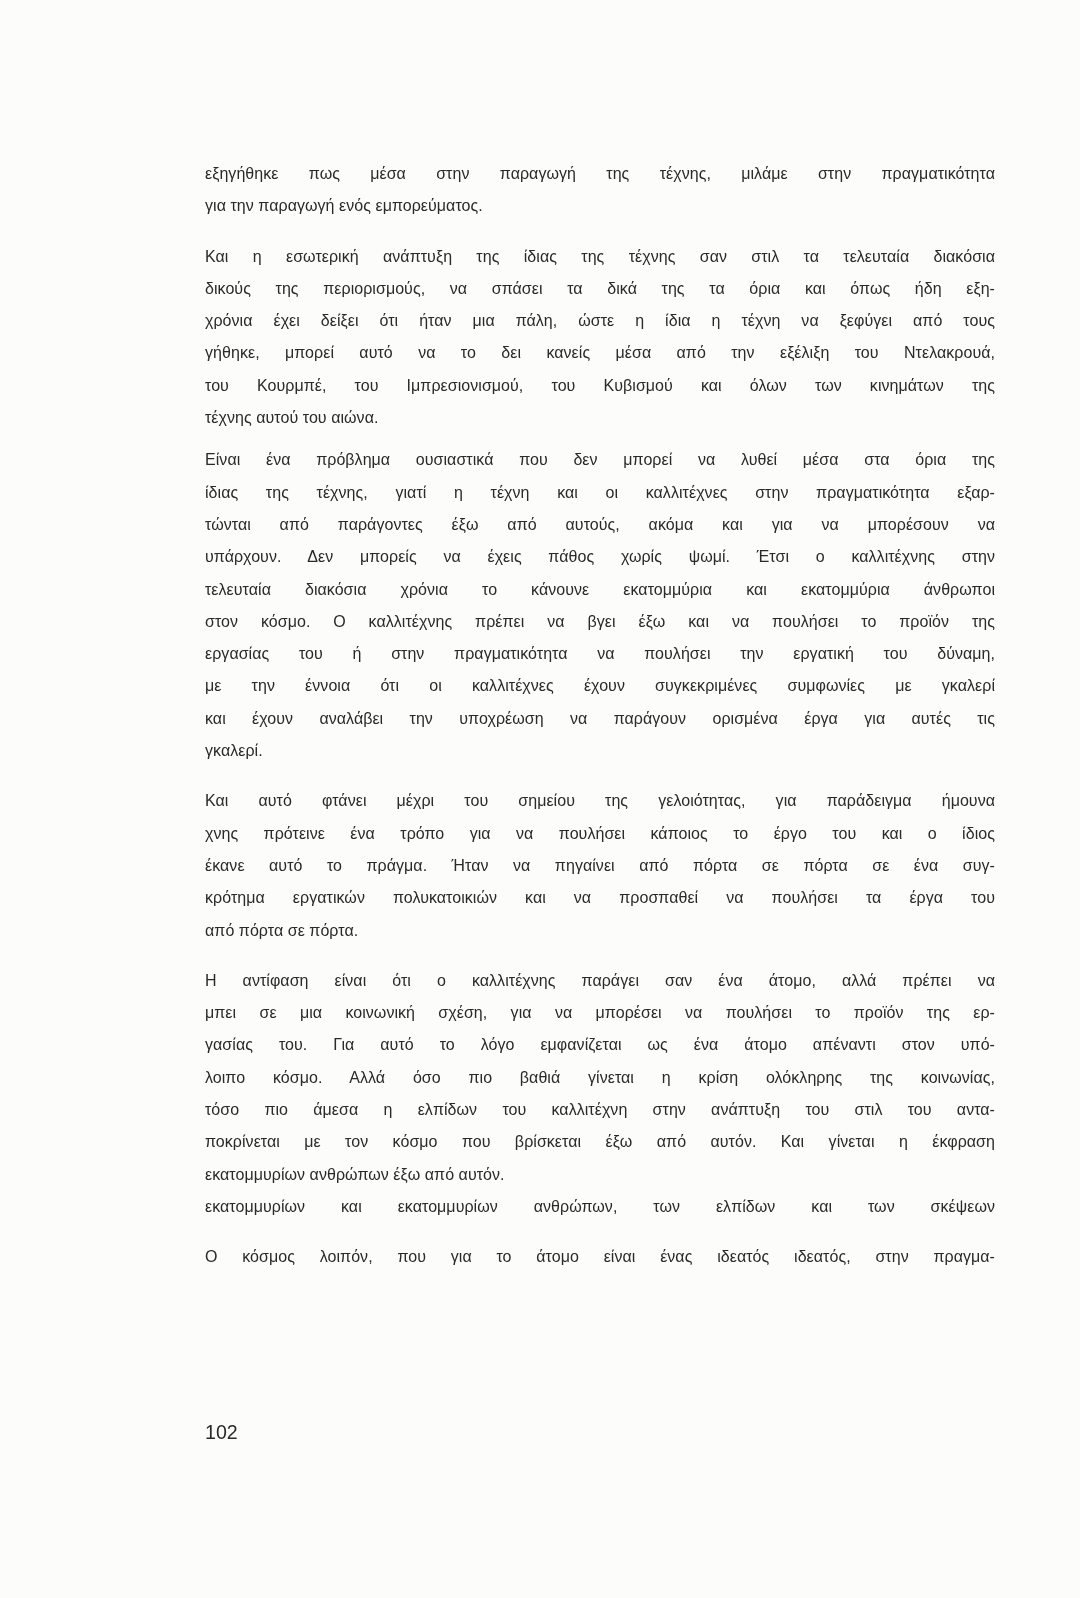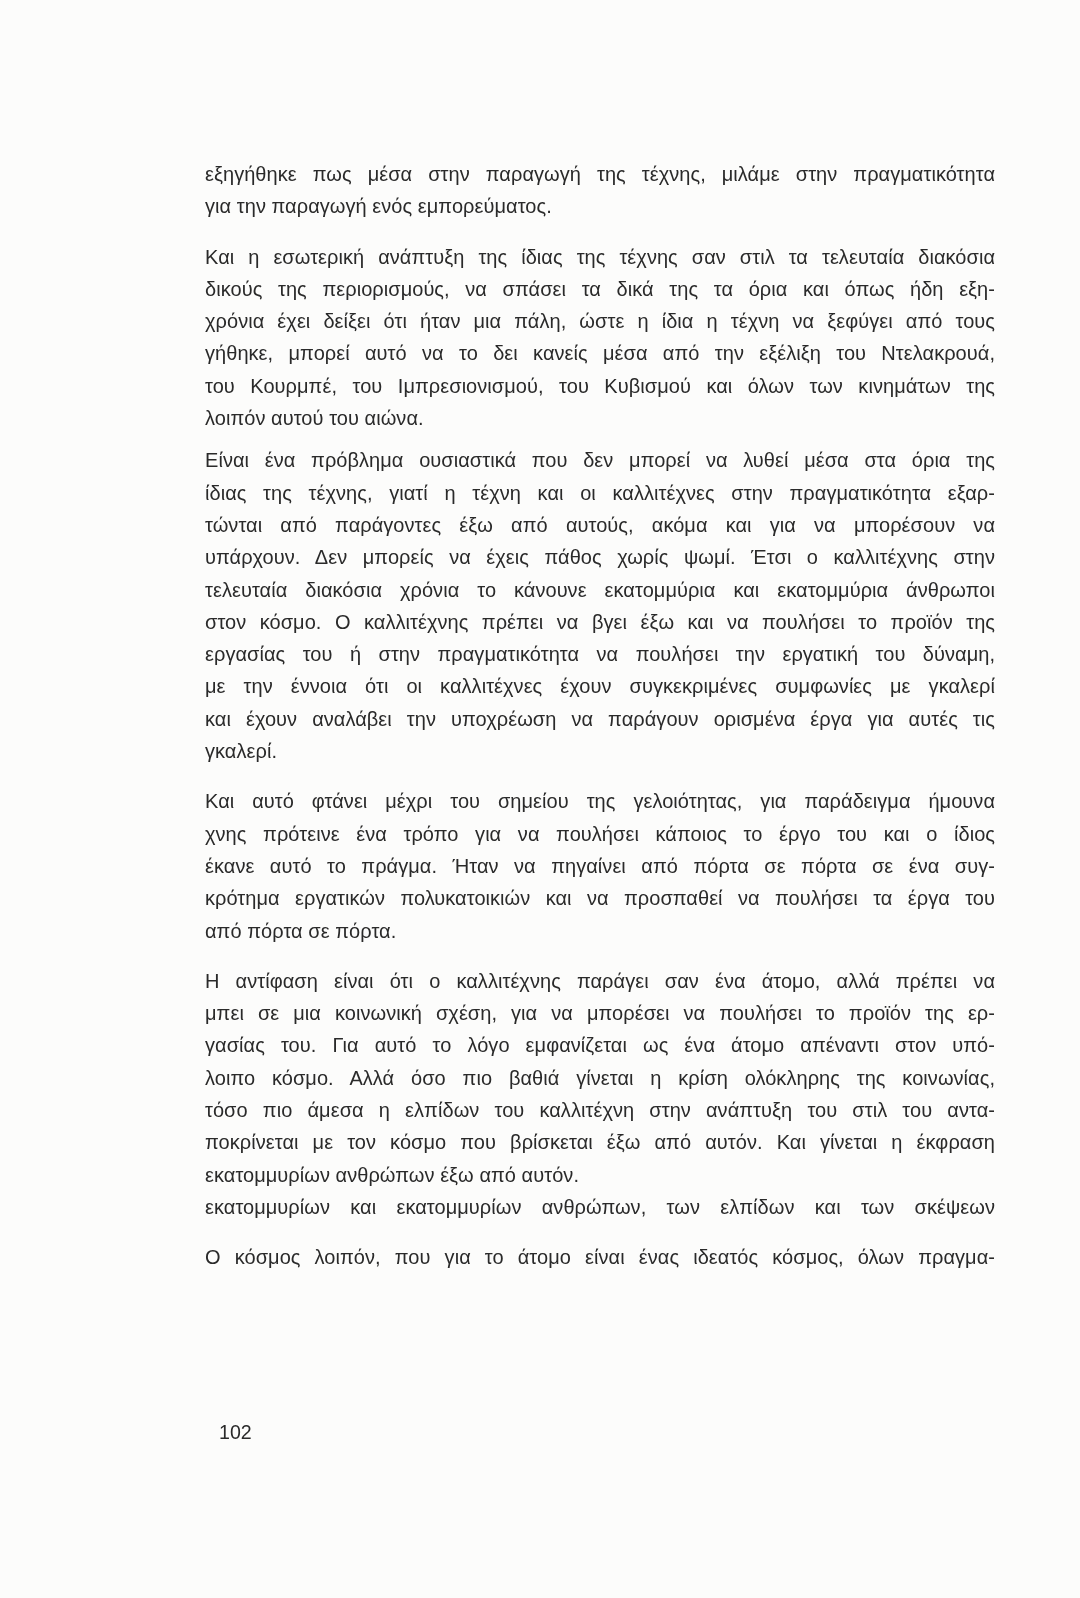--- a/index.html
+++ b/index.html
@@ -28,32 +28,32 @@
       top: 158px;
       width: 790px;
     }
     .para {
       margin: 0 0 18px 0;
     }
     .line {
       display: block;
       height: 32.3px;
       line-height: 32.3px;
-      font-size: 20px;
+      font-size: 16px;
       white-space: nowrap;
       text-align: justify;
       text-align-last: justify;
       letter-spacing: 0.05px;
     }
     .line.last {
       text-align-last: left;
     }
     .page-number {
       position: absolute;
-      left: 219px;
+      left: 205px;
       top: 1418px;
       font-size: 19.6px;
       line-height: 28px;
       color: #2a2a2a;
     }
   </style>
 </head>
 <body>
 
 <div class="page">
@@ -63,21 +63,21 @@
       <span class="line">εξηγήθηκε πως μέσα στην παραγωγή της τέχνης, μιλάμε στην πραγματικότητα</span>
       <span class="line last">για την παραγωγή ενός εμπορεύματος.</span>
     </p>
 
     <p class="para">
       <span class="line">Και η εσωτερική ανάπτυξη της ίδιας της τέχνης σαν στιλ τα τελευταία διακόσια</span>
       <span class="line">δικούς της περιορισμούς, να σπάσει τα δικά της τα όρια και όπως ήδη εξη-</span>
       <span class="line">χρόνια έχει δείξει ότι ήταν μια πάλη, ώστε η ίδια η τέχνη να ξεφύγει από τους</span>
       <span class="line">γήθηκε, μπορεί αυτό να το δει κανείς μέσα από την εξέλιξη του Ντελακρουά,</span>
       <span class="line">του Κουρμπέ, του Ιμπρεσιονισμού, του Κυβισμού και όλων των κινημάτων της</span>
-      <span class="line last">λοιπόν αυτού του αιώνα.</span>
+      <span class="line last">τέχνης αυτού του αιώνα.</span>
     </p>
 
     <p class="para" style="margin-top:-8px;">
       <span class="line">Είναι ένα πρόβλημα ουσιαστικά που δεν μπορεί να λυθεί μέσα στα όρια της</span>
       <span class="line">ίδιας της τέχνης, γιατί η τέχνη και οι καλλιτέχνες στην πραγματικότητα εξαρ-</span>
       <span class="line">τώνται από παράγοντες έξω από αυτούς, ακόμα και για να μπορέσουν να</span>
       <span class="line">υπάρχουν. Δεν μπορείς να έχεις πάθος χωρίς ψωμί. Έτσι ο καλλιτέχνης στην</span>
       <span class="line">τελευταία διακόσια χρόνια το κάνουνε εκατομμύρια και εκατομμύρια άνθρωποι</span>
       <span class="line">στον κόσμο. Ο καλλιτέχνης πρέπει να βγει έξω και να πουλήσει το προϊόν της</span>
       <span class="line">εργασίας του ή στην πραγματικότητα να πουλήσει την εργατική του δύναμη,</span>
@@ -99,19 +99,19 @@
       <span class="line">μπει σε μια κοινωνική σχέση, για να μπορέσει να πουλήσει το προϊόν της ερ-</span>
       <span class="line">γασίας του. Για αυτό το λόγο εμφανίζεται ως ένα άτομο απέναντι στον υπό-</span>
       <span class="line">λοιπο κόσμο. Αλλά όσο πιο βαθιά γίνεται η κρίση ολόκληρης της κοινωνίας,</span>
       <span class="line">τόσο πιο άμεσα η ελπίδων του καλλιτέχνη στην ανάπτυξη του στιλ του αντα-</span>
       <span class="line">ποκρίνεται με τον κόσμο που βρίσκεται έξω από αυτόν. Και γίνεται η έκφραση</span>
       <span class="line last">εκατομμυρίων ανθρώπων έξω από αυτόν.</span>
       <span class="line">εκατομμυρίων και εκατομμυρίων ανθρώπων, των ελπίδων και των σκέψεων</span>
     </p>
 
     <p class="para">
-      <span class="line">Ο κόσμος λοιπόν, που για το άτομο είναι ένας ιδεατός κόσμος, όλων πραγμα-</span>
+      <span class="line">Ο κόσμος λοιπόν, που για το άτομο είναι ένας ιδεατός ιδεατός, στην πραγμα-</span>
     </p>
 
   </div>
 
   <div class="page-number">102</div>
 </div>
 
 </body></html>

